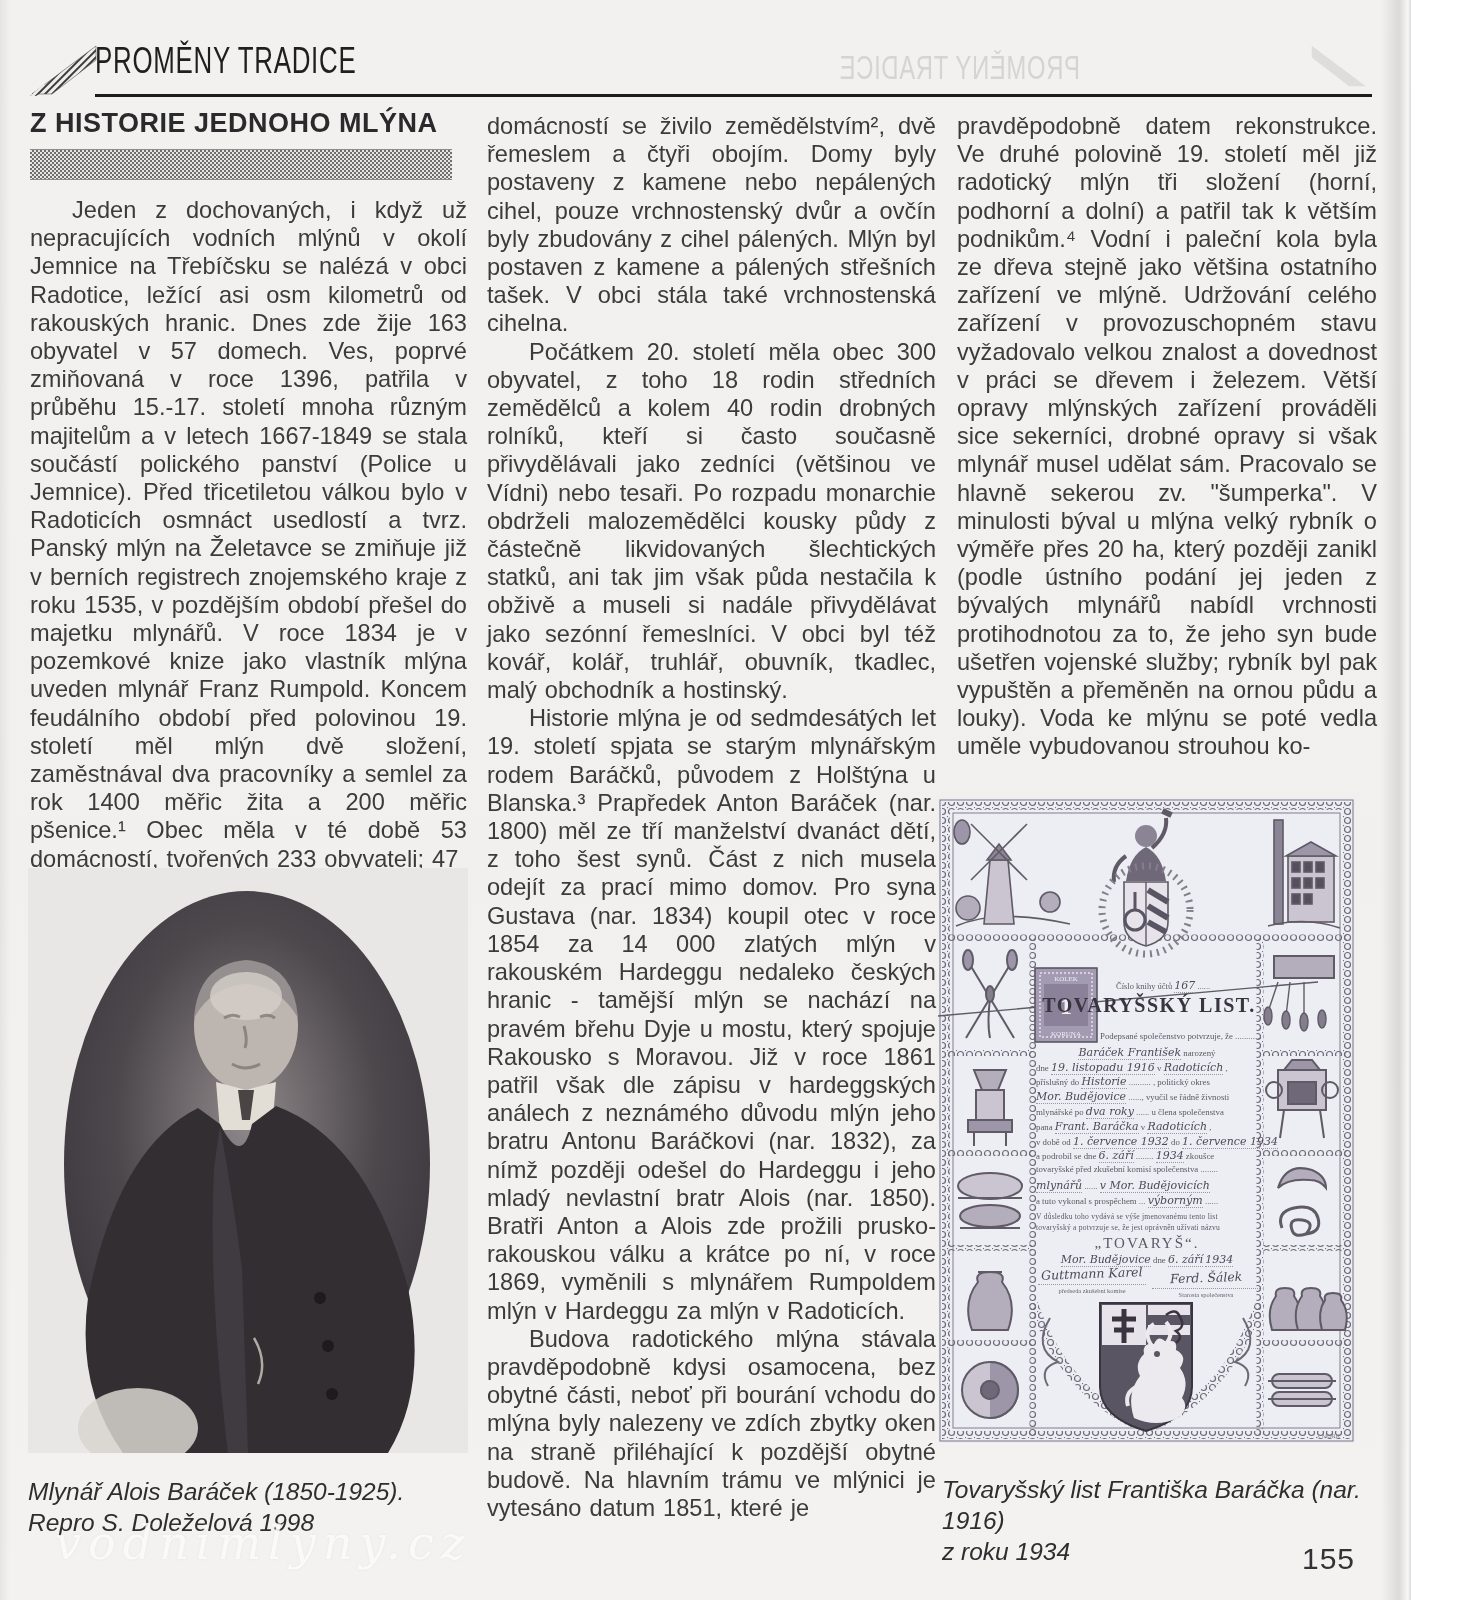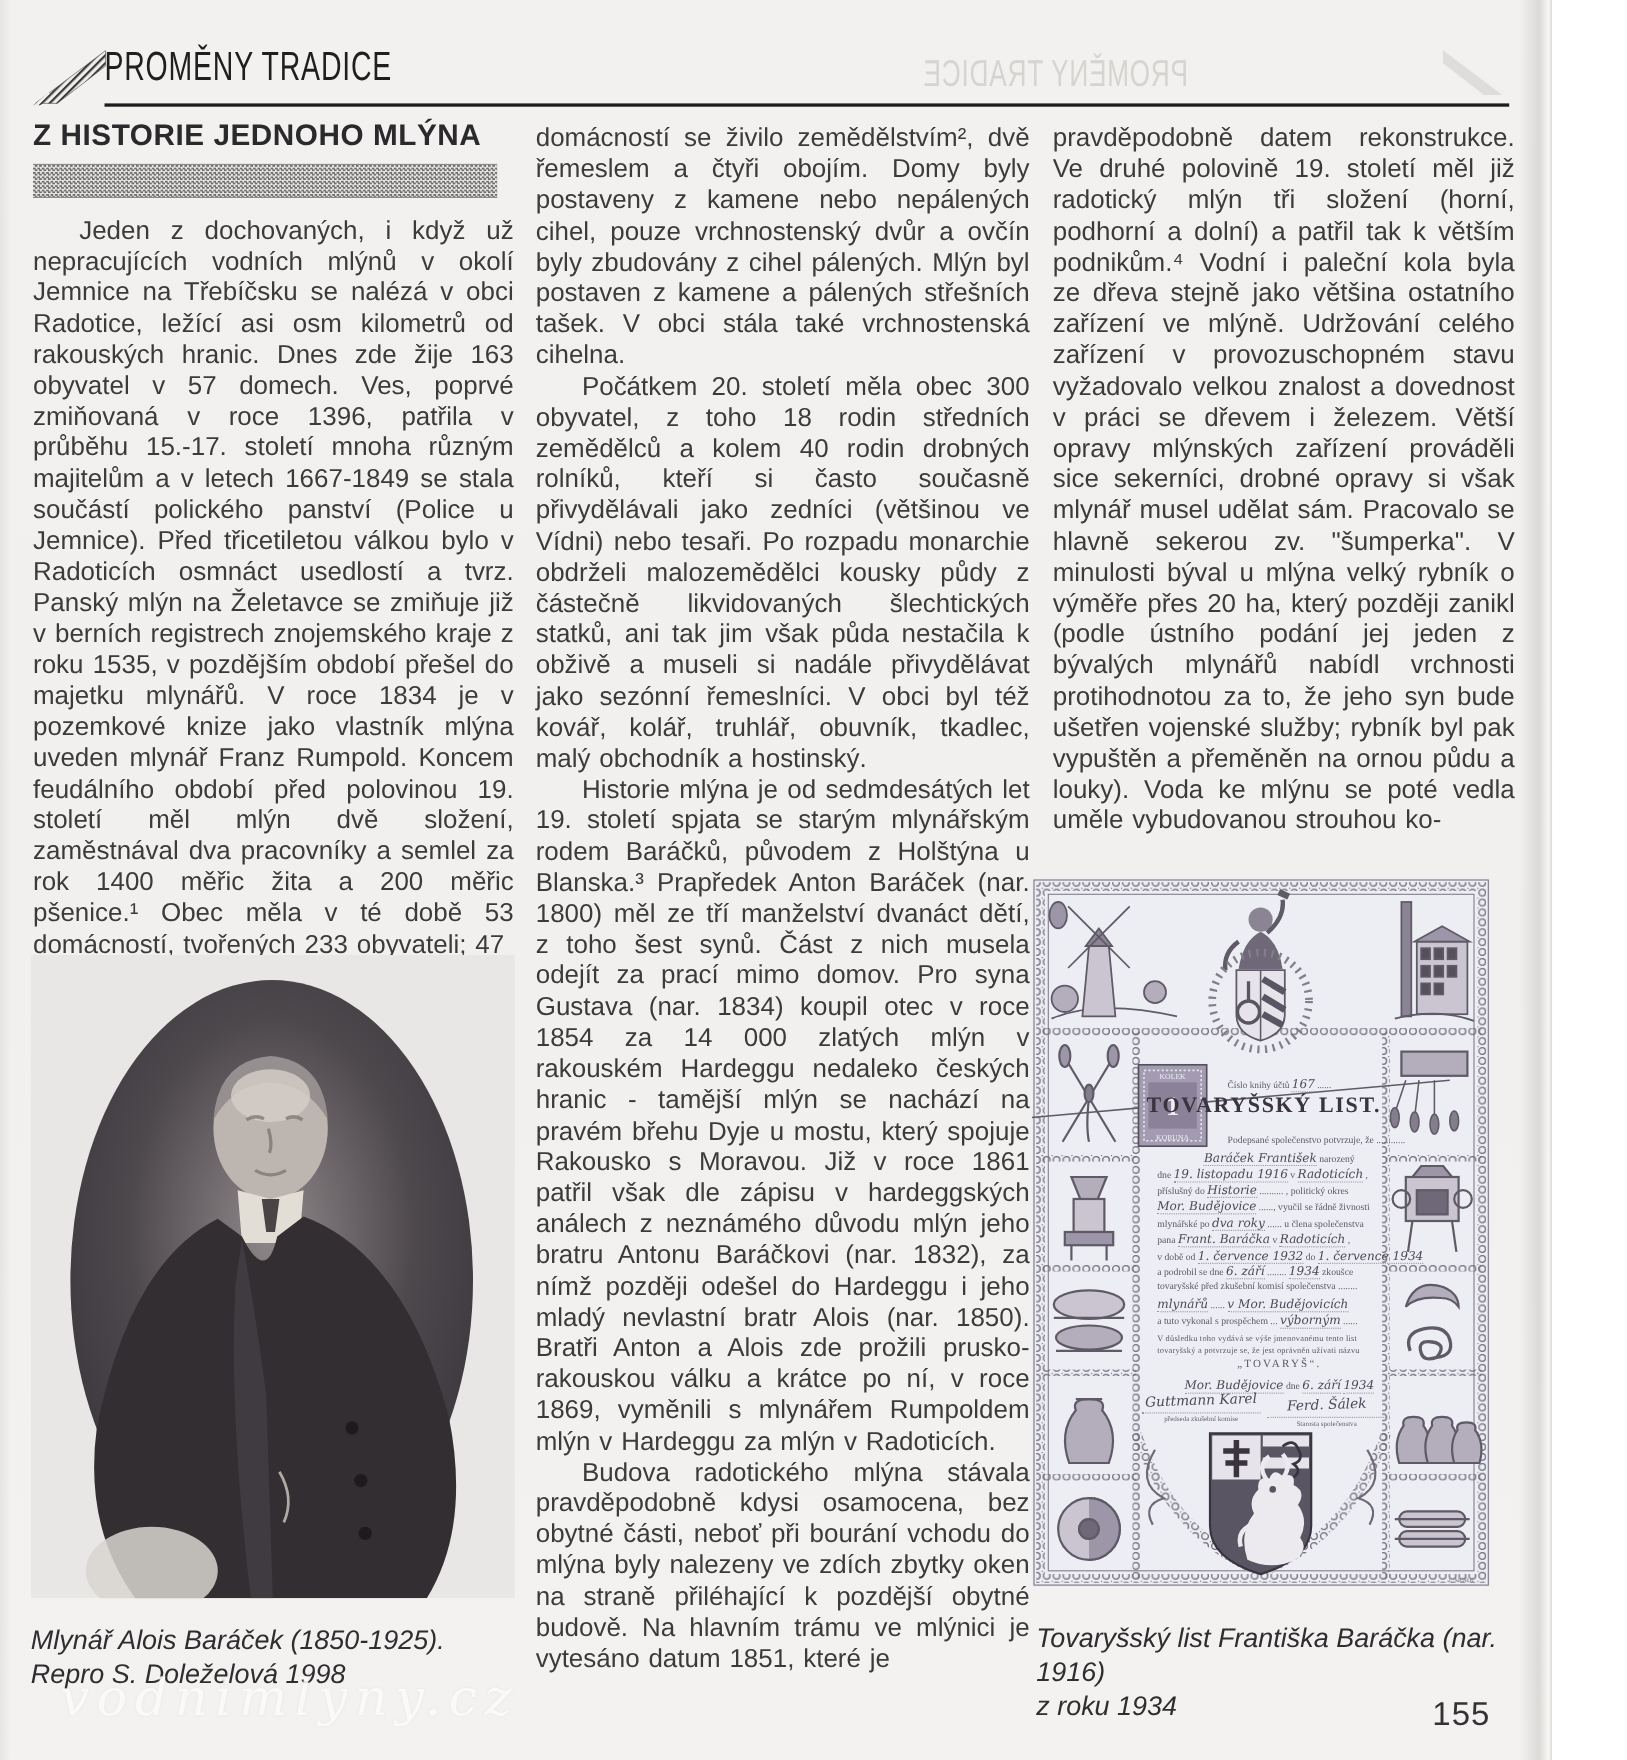--- a/index.html
+++ b/index.html
@@ -72,34 +72,34 @@
   .cert-cislo{
     position:absolute;left:178px;top:181px;width:170px;
     font-family:"Liberation Serif",serif;font-size:8.5px;color:#5d5766;
   }
   .cert-cislo .h{font-size:11px;}
   .cert-title{
     position:absolute;left:96px;top:196px;width:230px;text-align:center;
     font-family:"Liberation Serif",serif;font-weight:700;font-size:20px;
     letter-spacing:1.5px;color:#39343f;
   }
-  .cert-lines{position:absolute;left:98px;top:233px;width:222px;padding-left:16px;}
+  .cert-lines{position:absolute;left:98px;top:233px;width:222px;}
   .cert-lines .line{height:14.8px;white-space:nowrap;font-family:"Liberation Serif",serif;
     font-size:8.8px;color:#5d5766;}
   .cert-lines .line .p{font-family:"Liberation Serif",serif;}
   .cert-lines .line .h,.cert-cislo .h,.sig-name{
     font-family:"DejaVu Serif",serif;font-style:italic;font-size:11px;color:#4e4859;
     border-bottom:1px dotted #9a94a6;}
   .cert-lines .line:nth-child(1){text-indent:64px;}
   .cert-lines .line:nth-child(2){text-align:center;}
   .cert-lines .line:nth-child(11){text-align:left;}
   .cert-lines .line:nth-child(13),.cert-lines .line:nth-child(14){
     font-size:7.6px;height:11px;letter-spacing:.2px;}
   .cert-lines .line:nth-child(13){margin-top:3px;}
-  .cert-lines .line:nth-child(15){text-align:center;font-size:10px;letter-spacing:2px;height:15px;margin-top:1px;}
+  .cert-lines .line:nth-child(15){text-align:center;font-size:15px;letter-spacing:2px;height:15px;margin-top:1px;}
   .cert-lines .line:nth-child(16){text-align:center;margin-top:3px;}
   .sig{position:absolute;width:108px;text-align:center;}
   .sig-left{left:100px;top:466px;}
   .sig-right{left:214px;top:470px;}
   .sig-name{font-size:12.5px;border-bottom:none;display:inline-block;transform:rotate(-2deg);}
   .sig-rule{height:1px;border-bottom:1px dotted #9a94a6;margin:1px 0 2px 0;}
   .sig-role{font-family:"Liberation Serif",serif;font-size:6.4px;color:#6a6472;}
 </style>
 </head>
 <body>

